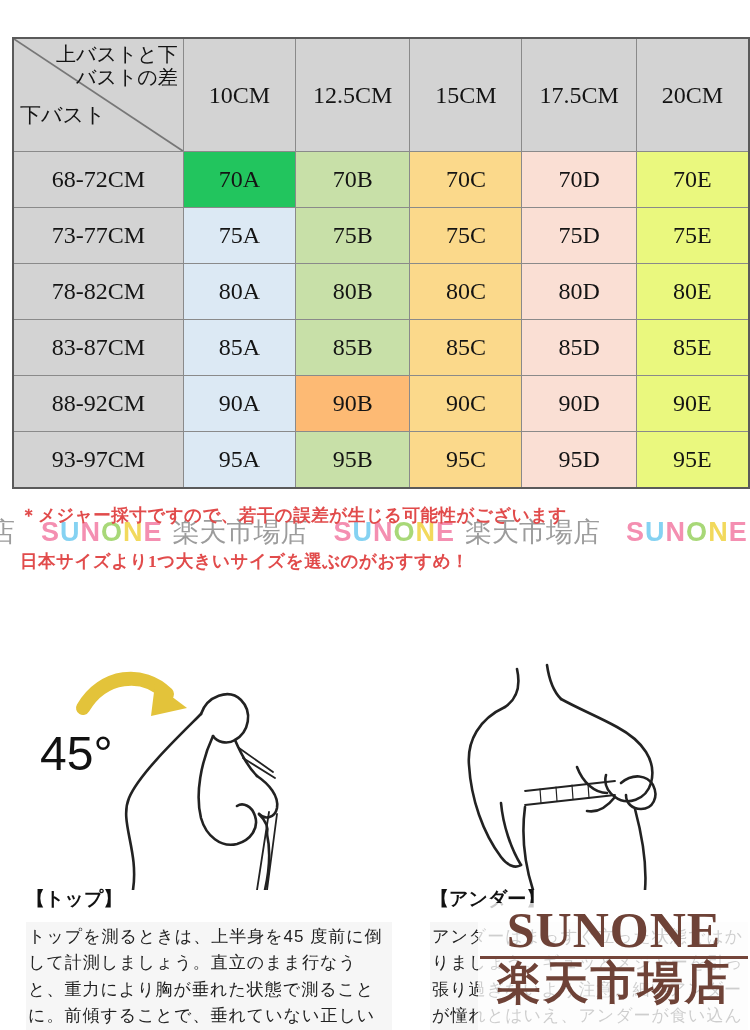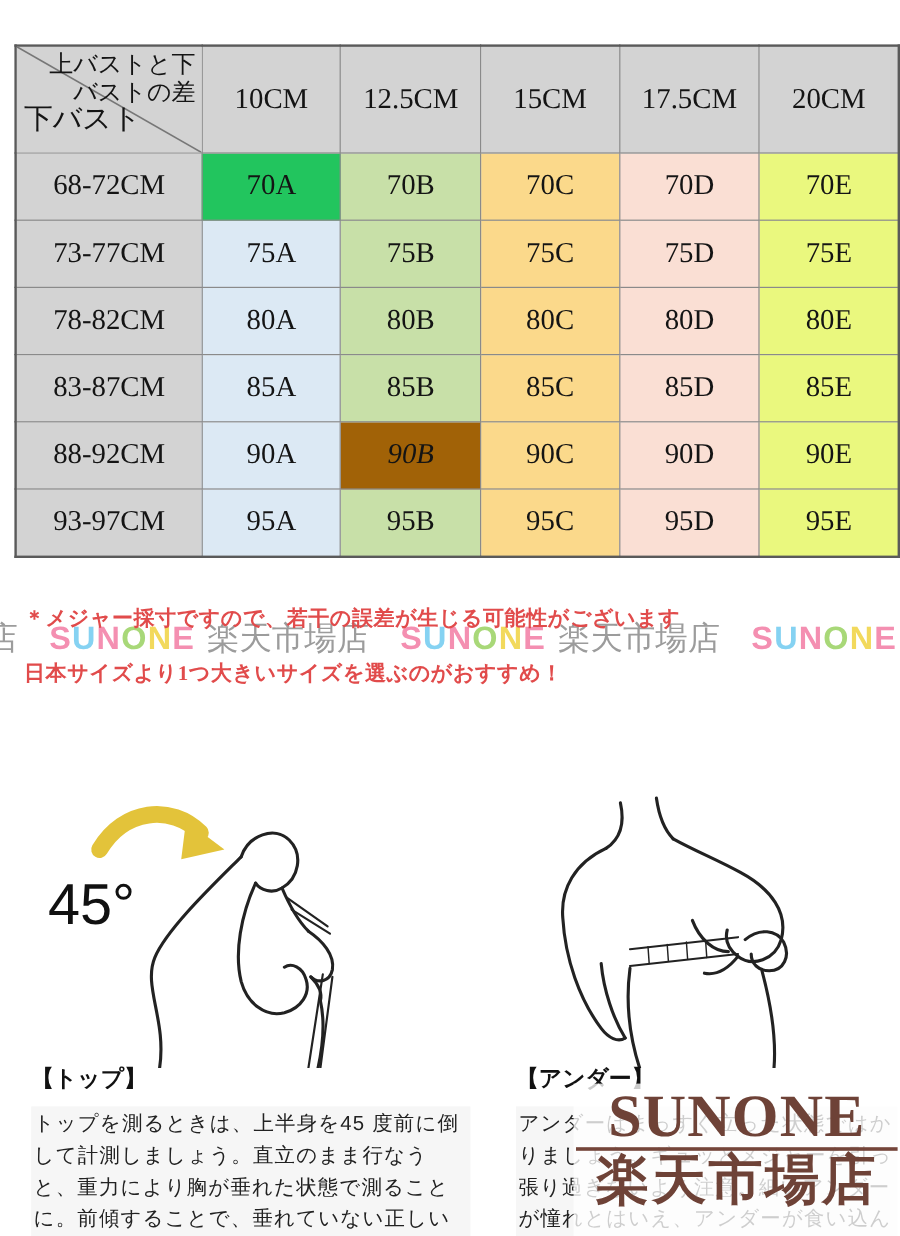--- a/index.html
+++ b/index.html
@@ -5,25 +5,25 @@
   html,body{margin:0;padding:0;background:#fff;}
   #page{position:relative;width:750px;height:1030px;background:#fff;overflow:hidden;
         font-family:"Liberation Sans",sans-serif;color:#1a1a1a;}
 
   
   #size-table{position:absolute;left:12px;top:37px;border-collapse:collapse;table-layout:fixed;
               font-family:"Liberation Serif",serif;}
   #size-table td{border:1px solid #8a8a8a;text-align:center;vertical-align:middle;
                  font-size:24px;color:#141414;}
   #size-table{border:2px solid #5a5a5a;}
-  #size-table .corner{position:relative;background:#d3d3d3;width:152px;height:80px;padding:4px;}
+  #size-table .corner{position:relative;background:#d3d3d3;width:152px;height:80px;padding:16px;}
   #size-table .corner svg{position:absolute;left:0;top:0;width:100%;height:100%;}
   .corner-top{position:absolute;top:4px;right:5px;text-align:right;font-size:20px;line-height:1.15;
               white-space:pre-line;}
-  .corner-bottom{position:absolute;bottom:12px;left:6px;font-size:24px;font-family:Liberation Serif, serif;}
+  .corner-bottom{position:absolute;bottom:22px;left:6px;font-size:21px;font-family:Liberation Serif, serif;}
   #size-table .colhead{background:#d3d3d3;width:116px;height:80px;}
   #size-table .rowhead{background:#d3d3d3;height:53px;}
 
   
   .note-red{position:absolute;left:20px;color:#e14b4b;font-size:17.5px;font-weight:bold;
             letter-spacing:.5px;white-space:nowrap;z-index:3;font-family:Liberation Serif, serif;}
   #note-line1{top:503px;}
   #note-line2{top:549px;}
   #watermark-row{position:absolute;left:0;top:514px;width:750px;overflow:hidden;white-space:nowrap;
                  font-size:27px;z-index:2;}
@@ -104,21 +104,21 @@
           <td class="rowhead">83-87CM</td>
           <td style="background: rgb(220, 233, 244);">85A</td>
           <td style="background: rgb(200, 224, 168);">85B</td>
           <td style="background: rgb(251, 217, 139);">85C</td>
           <td style="background: rgb(250, 223, 212);">85D</td>
           <td style="background: rgb(234, 248, 126);">85E</td>
         </tr>
         <tr>
           <td class="rowhead">88-92CM</td>
           <td style="background: rgb(220, 233, 244);">90A</td>
-          <td style="background: #a16207; font-style: italic;">90B</td>
+          <td style="background: #fdba74;">90B</td>
           <td style="background: rgb(251, 217, 139);">90C</td>
           <td style="background: rgb(250, 223, 212);">90D</td>
           <td style="background: rgb(234, 248, 126);">90E</td>
         </tr>
         <tr>
           <td class="rowhead">93-97CM</td>
           <td style="background: rgb(220, 233, 244);">95A</td>
           <td style="background: rgb(200, 224, 168);">95B</td>
           <td style="background: rgb(251, 217, 139);">95C</td>
           <td style="background: rgb(250, 223, 212); margin-left: 24px;">95D</td>

